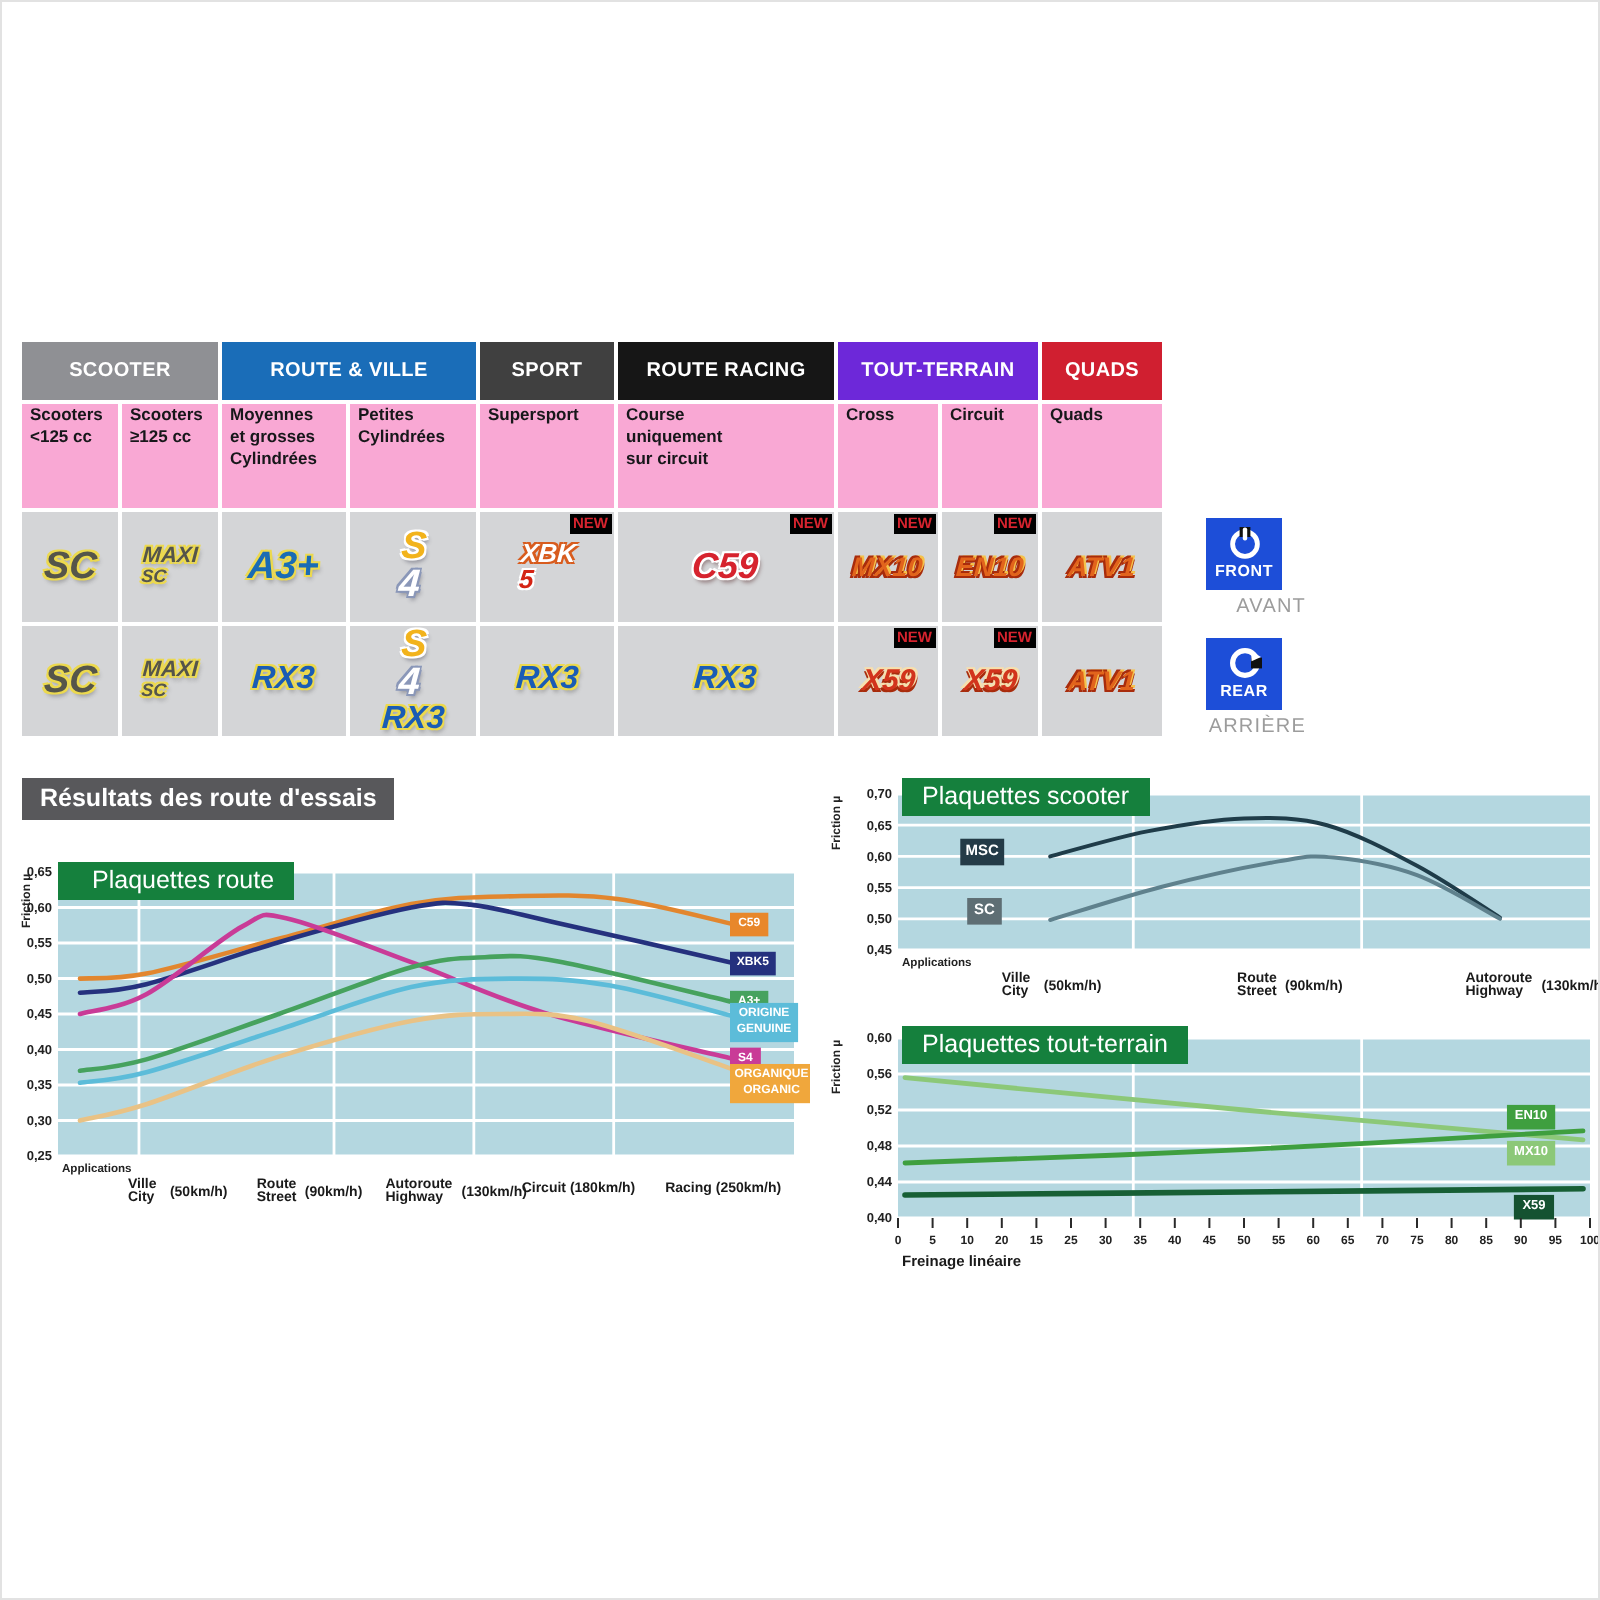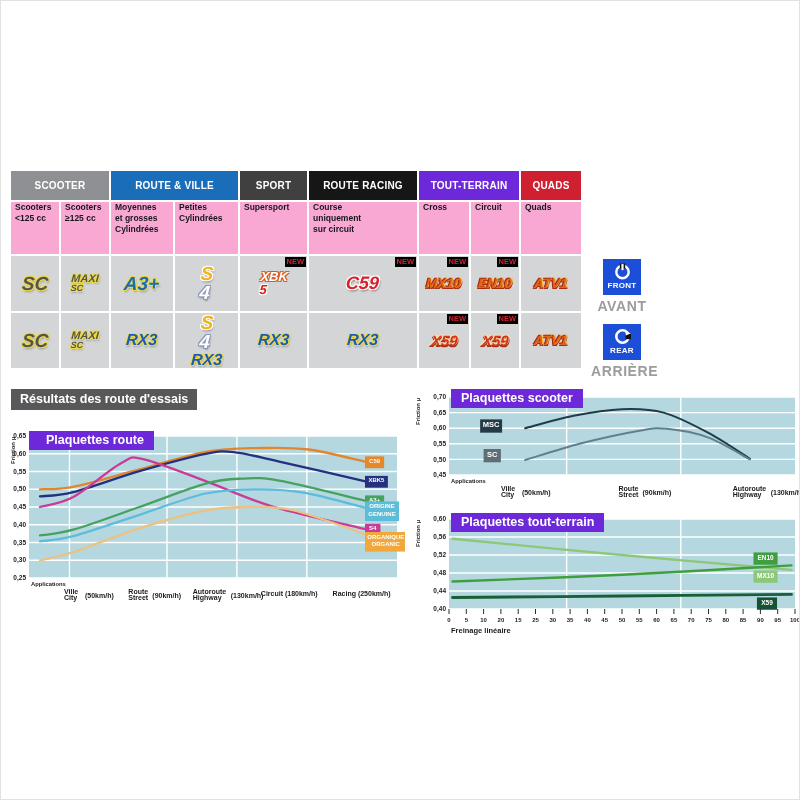--- a/index.html
+++ b/index.html
@@ -29,27 +29,27 @@
   .l-xbk5{font-size:13px;color:#d42313;text-shadow:-1px -1px 0 #fff,1px -1px 0 #fff,-1px 1px 0 #fff,1px 1px 0 #fff;}
   .l-c59{font-size:18px;color:#d6232e;text-shadow:-1px -1px 0 #fff,1px -1px 0 #fff,-1px 1px 0 #fff,1px 1px 0 #fff,1px 2px 2px rgba(60,10,10,.5);}
   .l-fire{font-size:13.5px;color:#e2641c;text-shadow:-1px -1px 0 #a82c0c,1px -1px 0 #f5c24a,-1px 1px 0 #a82c0c,1px 1px 0 #a82c0c;}
   .l-x59{font-size:15px;color:#d2341c;text-shadow:-1px -1px 0 #f6dfae,1px -1px 0 #f6dfae,-1px 1px 0 #a82c0c,1px 1px 0 #a82c0c;}
 
   
   .axle{position:absolute;left:590px;top:258px;width:62px;}
   .axle-box{width:38px;height:34px;background:#1d4ed8;margin:0 auto;display:flex;flex-direction:column;align-items:center;justify-content:center;padding-bottom:2px;}
   .axle-box svg{margin-bottom:1px;}
   .axle-en{color:#fff;font-weight:bold;font-size:8px;line-height:8px;letter-spacing:.3px;}
-  .axle-fr{color:#9c9c9c;font-weight:bold;font-size:14px;text-align:center;margin:3px 0 10px;letter-spacing:.6px;}
+  .axle-fr{color:#9c9c9c;font-weight:normal;font-size:10px;text-align:right;margin:3px 0 10px;letter-spacing:.6px;}
 
   
   .results{position:absolute;left:10px;top:388px;background:#58585b;color:#fff;font-weight:bold;font-size:12.5px;padding:3px 9px 4px;}
   .chart{position:absolute;}
   .chart svg{position:absolute;left:0;top:0;}
-  .chart-title{position:absolute;background:#6d28d9;color:#fff;font-weight:bold;font-size:12.5px;padding:2px 10px 3px;z-index:2;white-space:nowrap;}
+  .chart-title{position:absolute;background:#15803d;color:#fff;font-weight:normal;font-size:12.5px;padding:2px 10px 3px;z-index:2;white-space:nowrap;}
   #chartA{left:8px;top:428px;width:396px;height:185px;}
   #chartA .chart-title{left:20px;top:2px;padding-left:17px;}
   #chartB{left:404px;top:386px;width:394px;height:118px;}
   #chartB .chart-title{left:46px;top:2px;}
   #chartC{left:404px;top:510px;width:394px;height:128px;}
   #chartC .chart-title{left:46px;top:2px;}
 </style>
 </head>
 <body>
 

